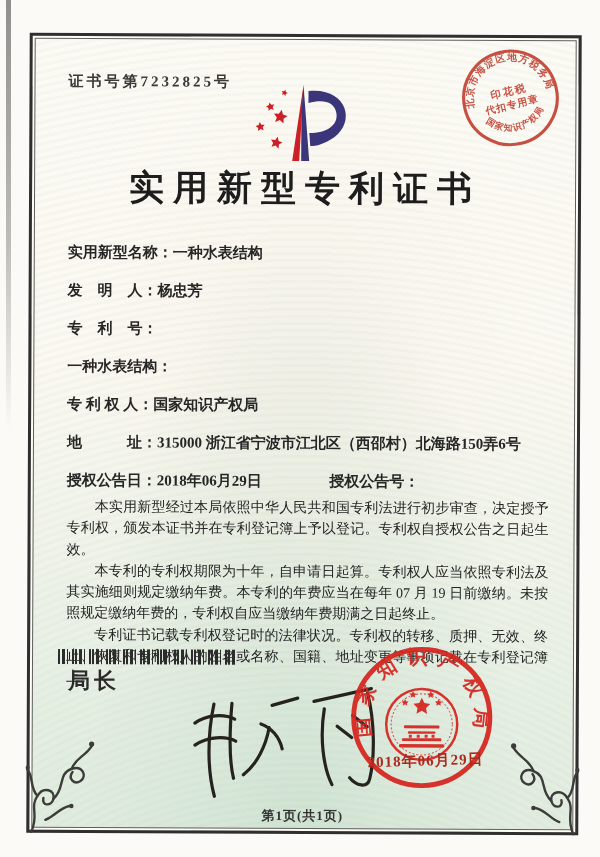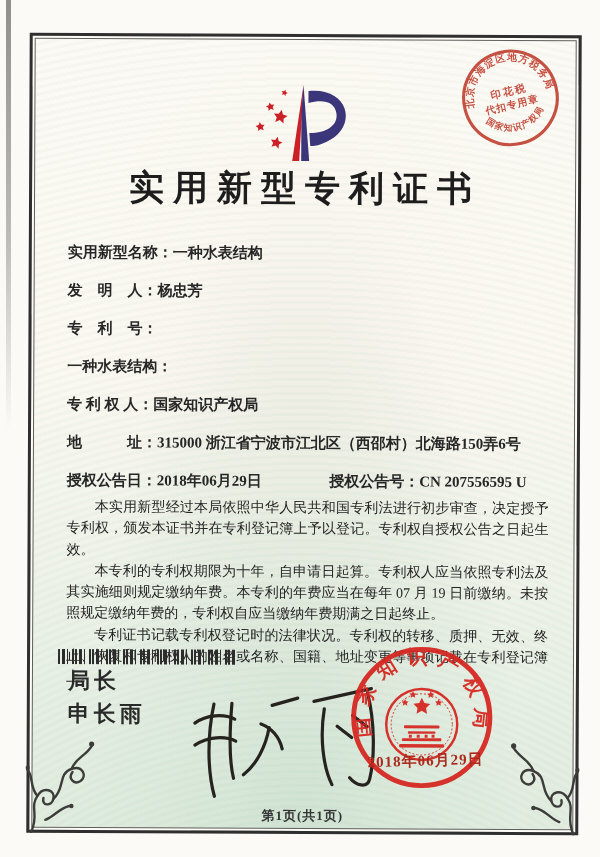--- a/index.html
+++ b/index.html
@@ -90,20 +90,21 @@
   .corner.left{left:-4px;bottom:-6px;}
   .corner.right{right:-4px;bottom:-6px;transform:scaleX(-1);}
 </style>
 </head>
 <body>
 
 <div class="photo-edge"></div>
 
 <div class="cert">
 
+  <div class="cert-number">证书号第7232825号</div>
 
   <svg class="tax-stamp" viewBox="0 0 100 100">
     <circle cx="50" cy="50" r="45" fill="none" stroke="#bf3a2b" stroke-width="3"></circle>
     <path id="tsTop" d="M15.2,59.3 A36,36 0 1 1 84.8,59.3" fill="none"></path>
     <path id="tsBot" d="M19.5,64.5 A36,36 0 0 0 80.5,64.5" fill="none"></path>
     <text font-size="9.5" font-weight="bold" fill="#bf3a2b" letter-spacing="1">
       <textPath href="#tsTop" startOffset="50%" text-anchor="middle">北京市海淀区地方税务局</textPath>
     </text>
     <text font-size="8.5" font-weight="bold" fill="#bf3a2b" letter-spacing="1">
       <textPath href="#tsBot" startOffset="50%" text-anchor="middle">国家知识产权局</textPath>
@@ -150,36 +151,34 @@
       <span class="field-label">地　　　址：</span>
       <span class="field-value">315000 浙江省宁波市江北区（西邵村）北海路150弄6号</span>
     </div>
     <div class="field-row grant-row">
       <span class="grant-left">
         <span class="field-label">授权公告日：</span>
         <span class="field-value">2018年06月29日</span>
       </span>
       <span class="grant-right">
         <span class="field-label">授权公告号：</span>
-        <span class="field-value">CN 207556595 U</span>
       </span>
     </div>
   </div>
 
   <div class="paragraphs">
     <p>本实用新型经过本局依照中华人民共和国专利法进行初步审查，决定授予专利权，颁发本证书并在专利登记簿上予以登记。专利权自授权公告之日起生效。</p>
     <p>本专利的专利权期限为十年，自申请日起算。专利权人应当依照专利法及其实施细则规定缴纳年费。本专利的年费应当在每年 07 月 19 日前缴纳。未按照规定缴纳年费的，专利权自应当缴纳年费期满之日起终止。</p>
     <p>专利证书记载专利权登记时的法律状况。专利权的转移、质押、无效、终止、恢复和专利权人的姓名或名称、国籍、地址变更等事项记载在专利登记簿上。</p>
   </div>
 
   <div class="barcode"></div>
 
   <div class="sign-block">
     <div>局长</div>
-    <div>申长雨</div>
   </div>
 
   <svg class="signature" viewBox="0 0 210 135">
     <g fill="none" stroke="#26231f" stroke-width="3.2" stroke-linecap="round" stroke-linejoin="round">
       <path d="M38,30 C30,60 28,95 34,122"></path>
       <path d="M18,48 C30,40 48,40 58,46"></path>
       <path d="M17,70 C30,62 48,62 58,68"></path>
       <path d="M56,30 C52,60 50,85 54,105"></path>
       <path d="M92,56 C88,74 78,92 64,102"></path>
       <path d="M84,52 C94,56 102,66 104,78"></path>

